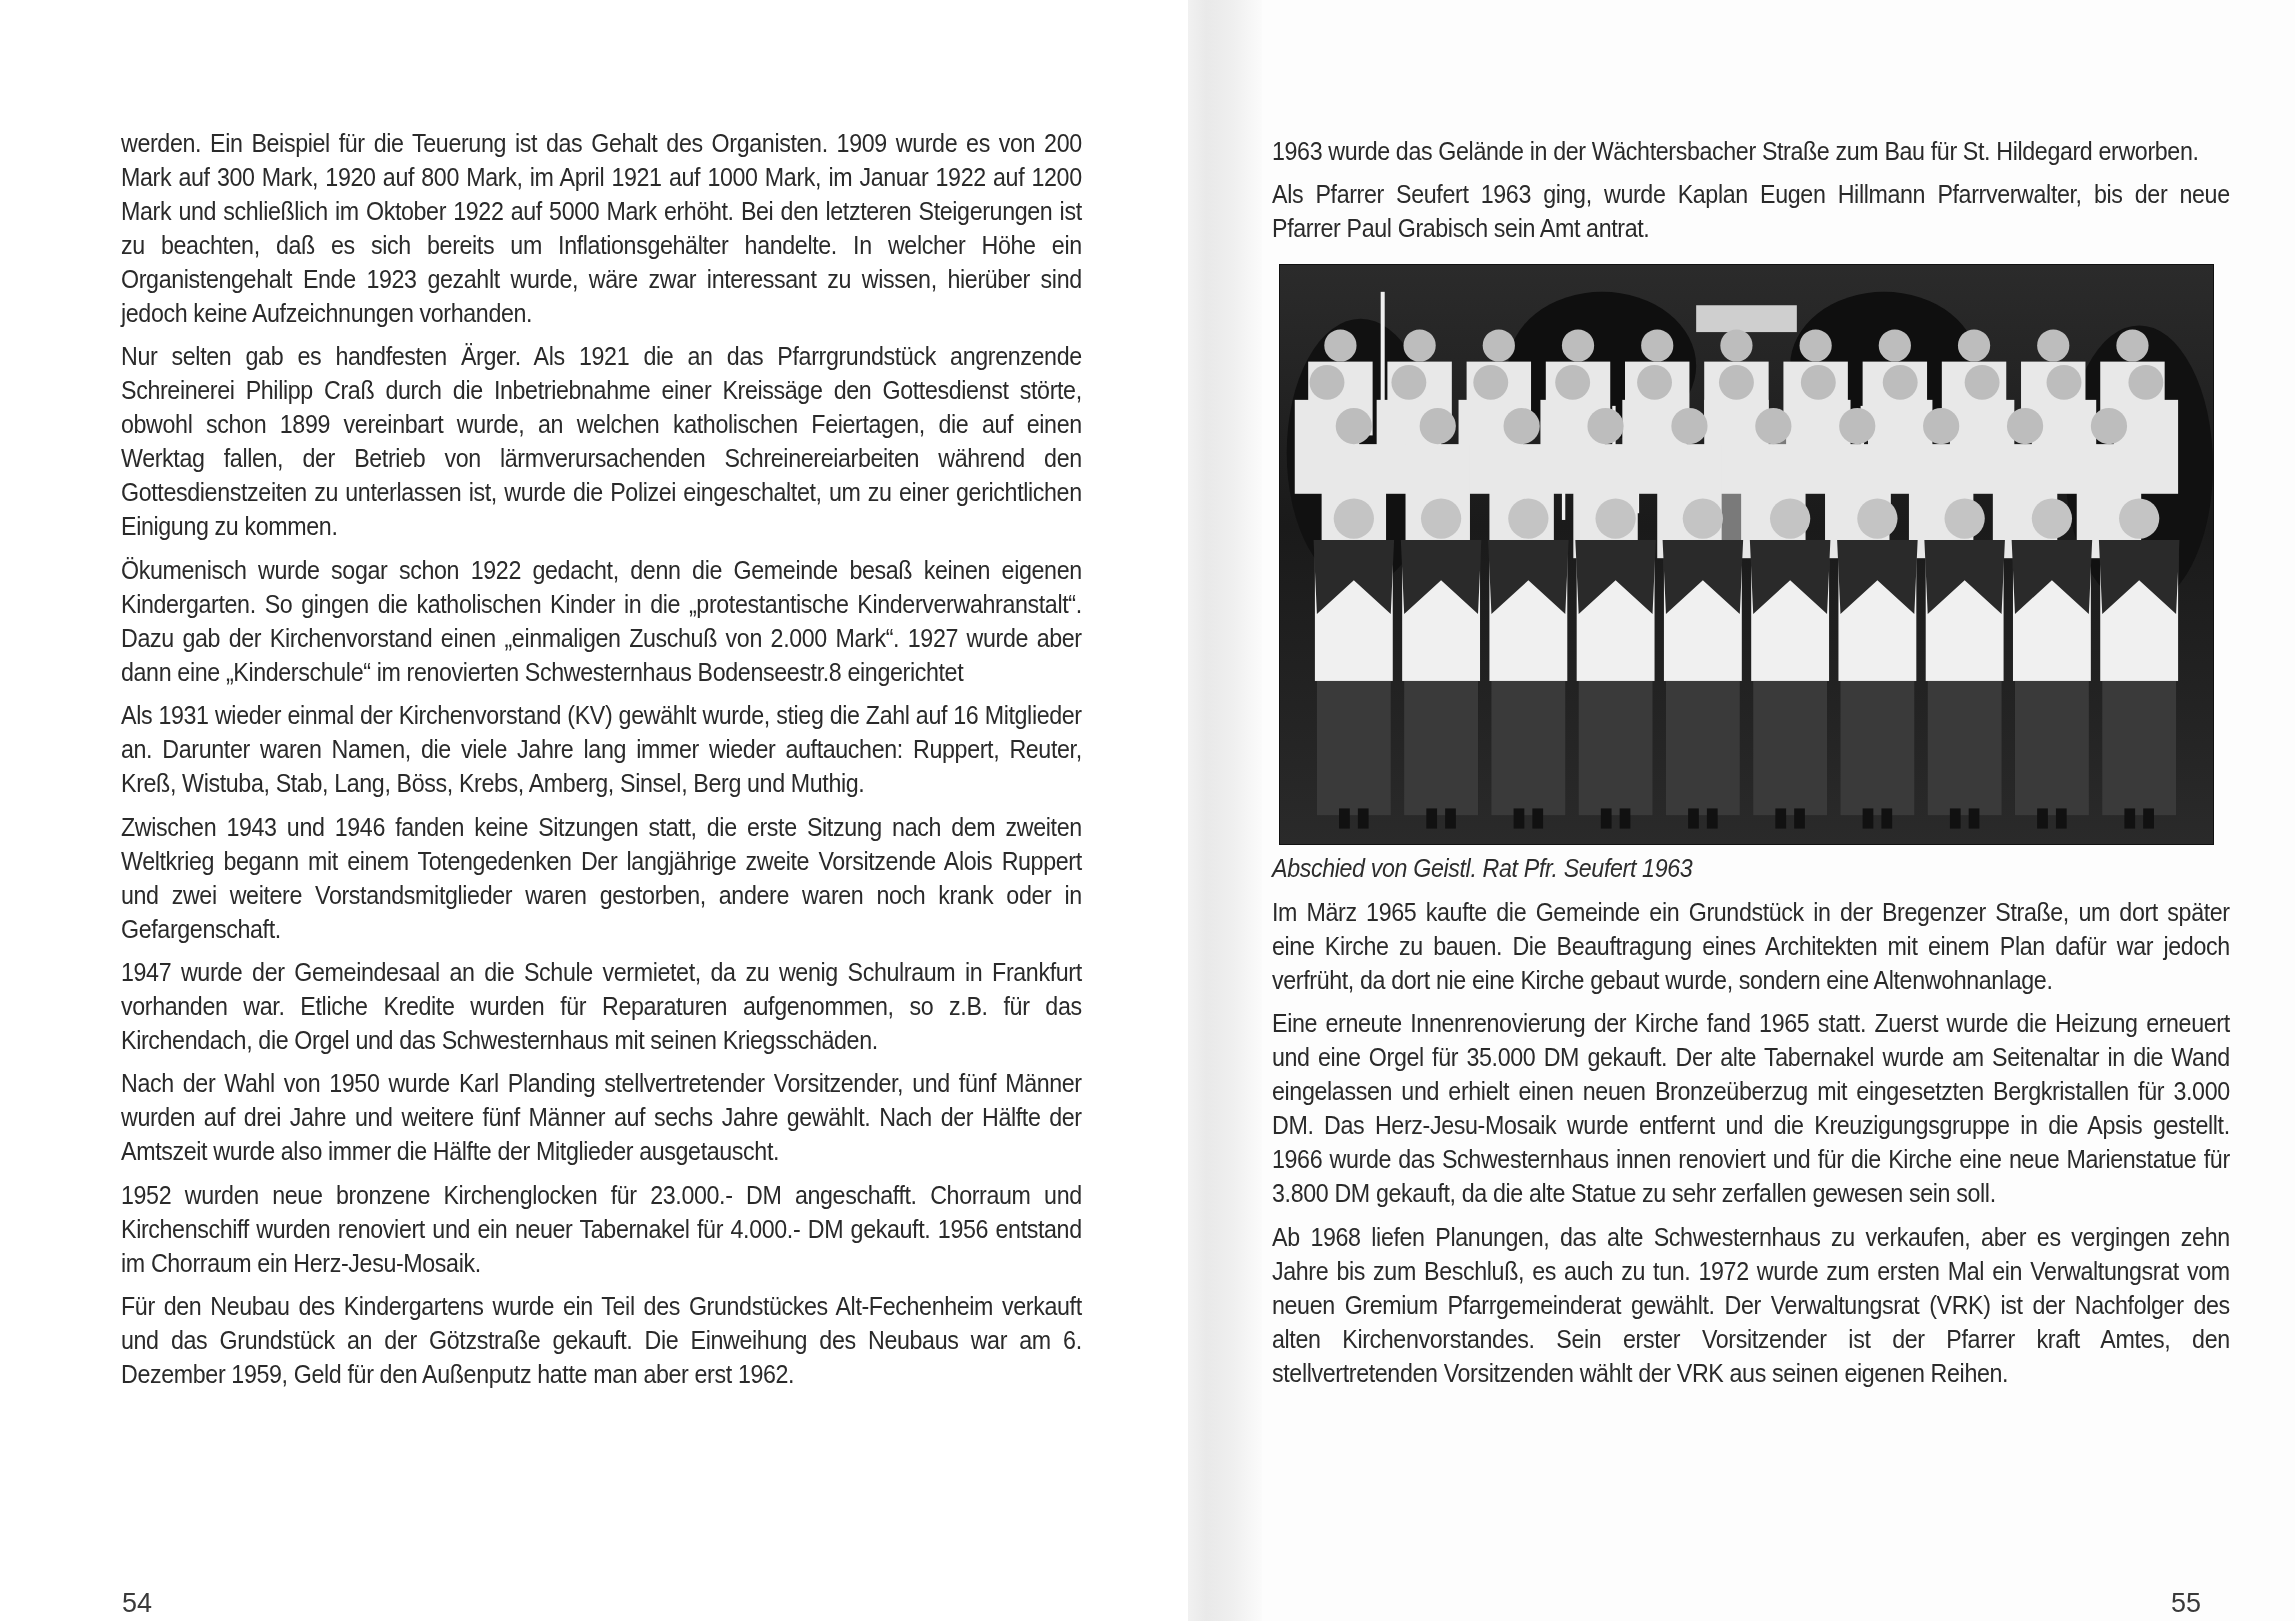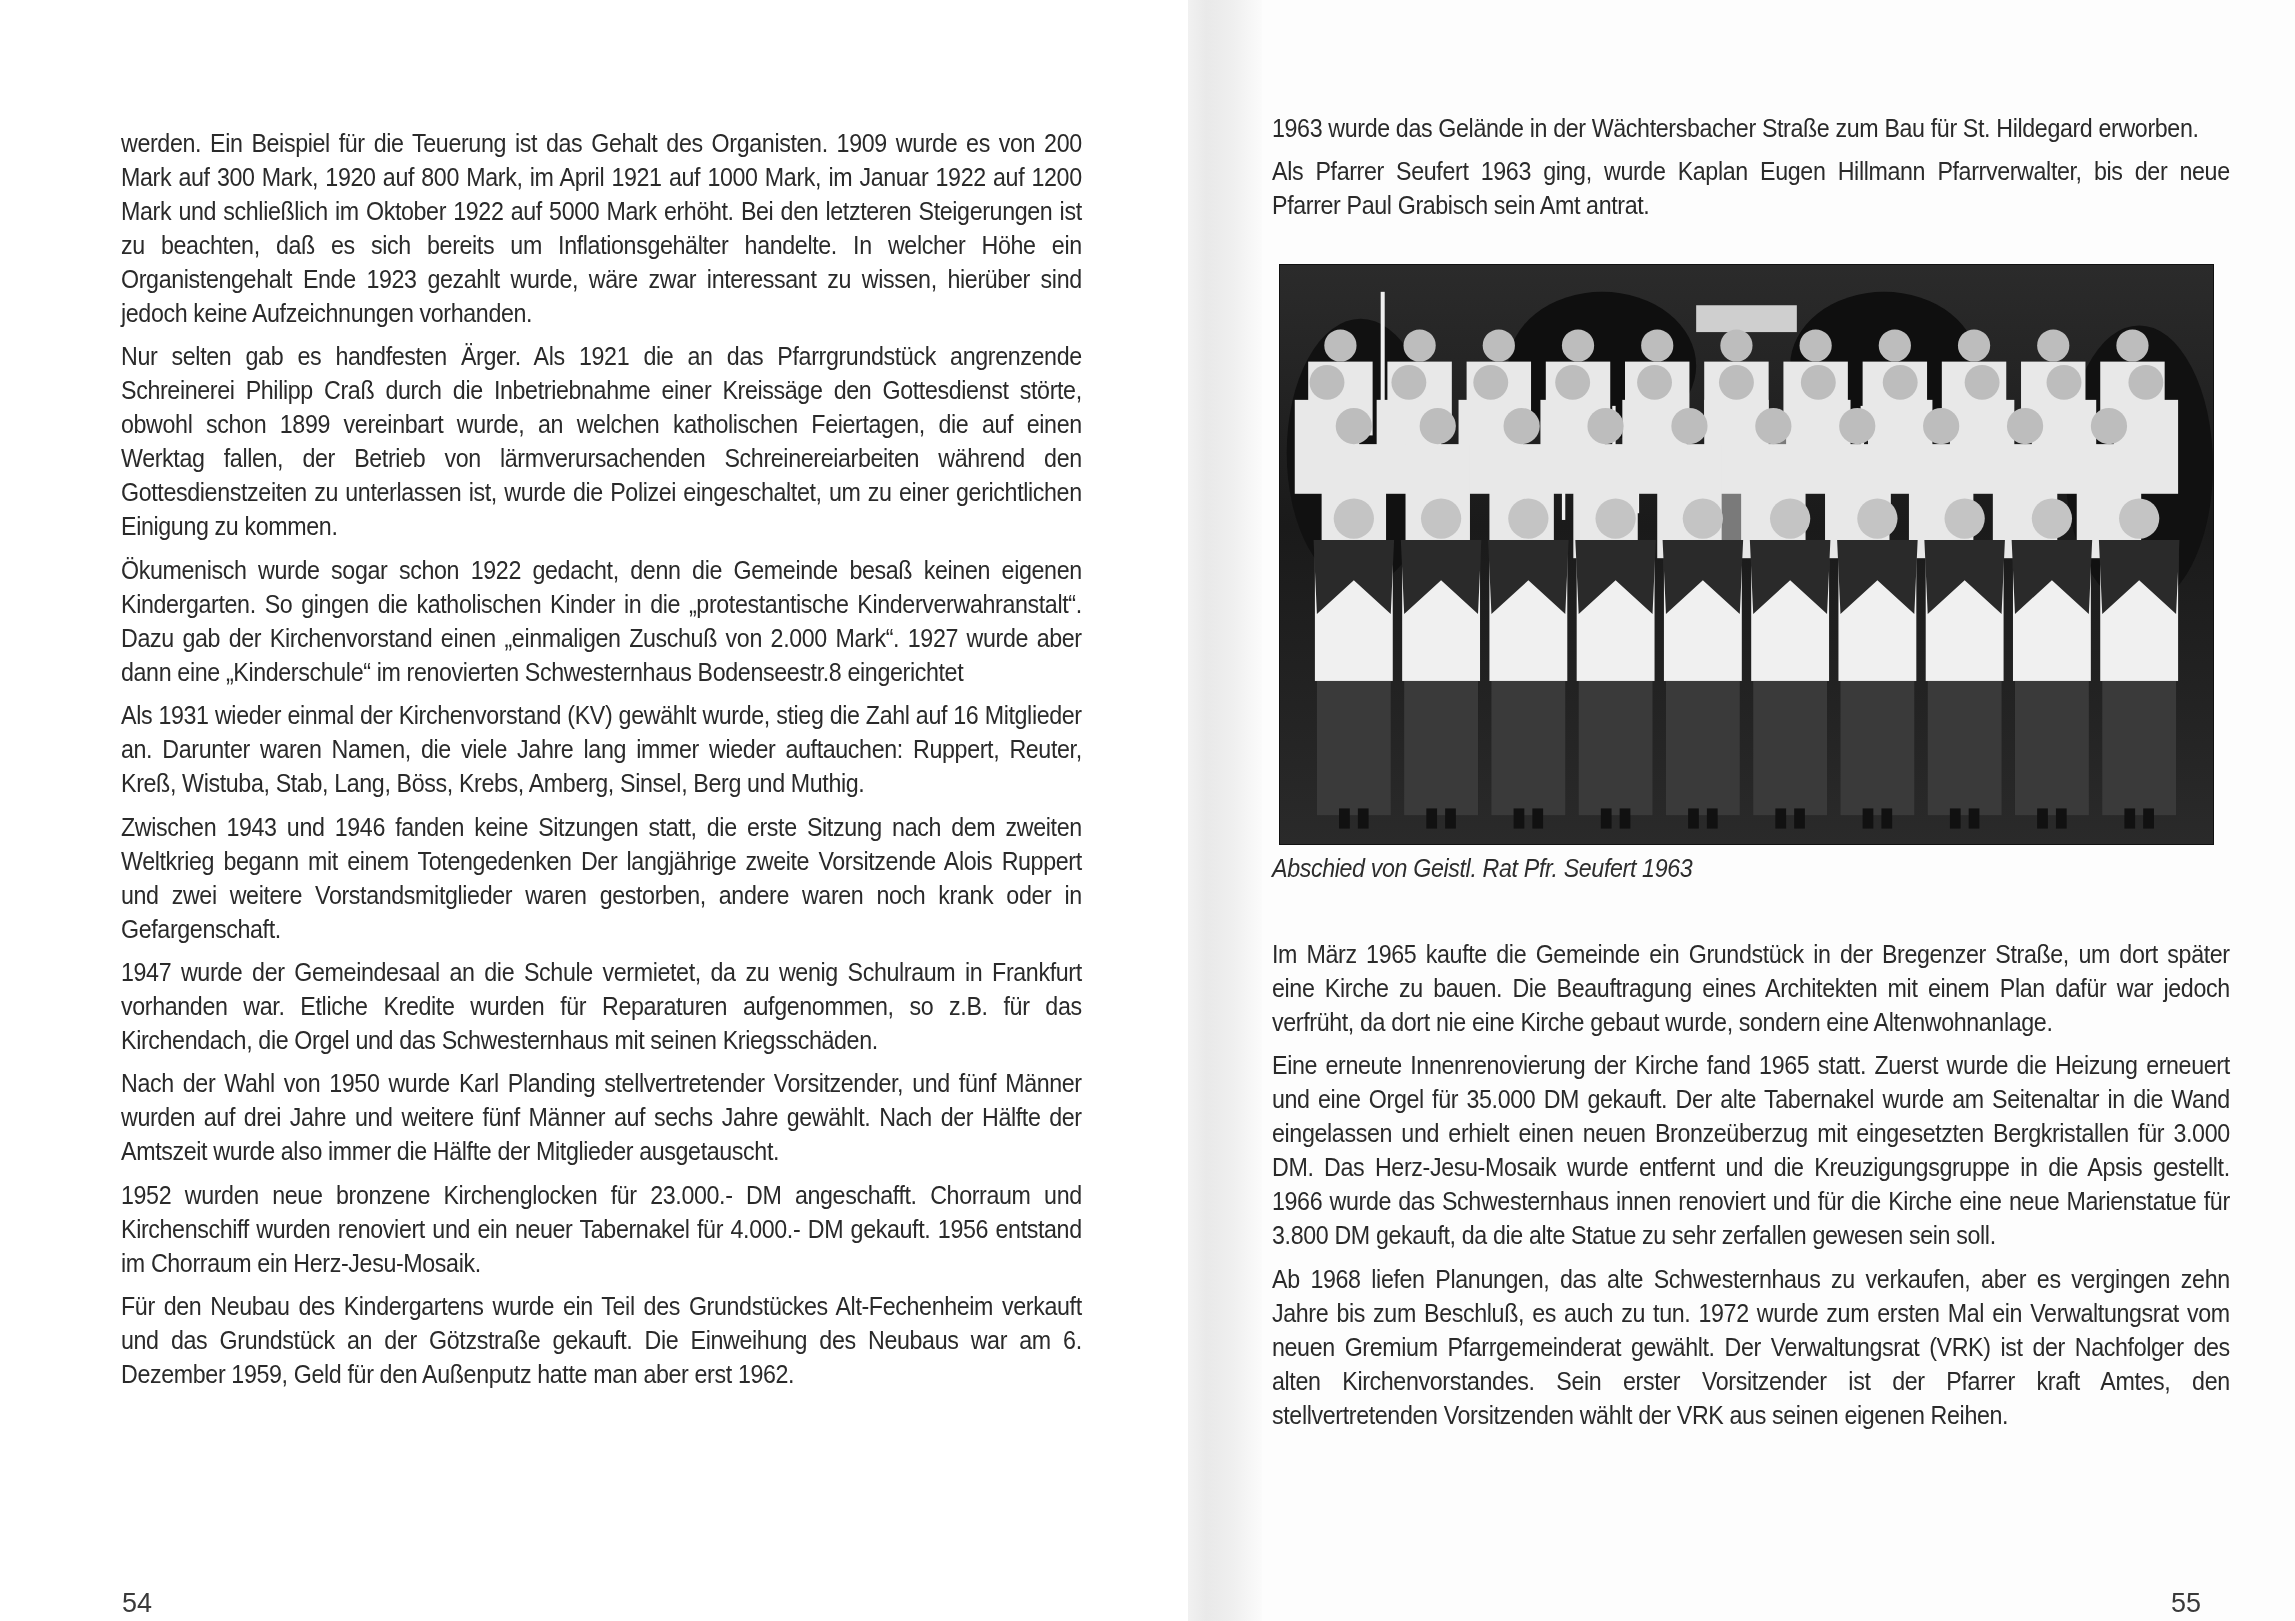--- a/index.html
+++ b/index.html
@@ -10,41 +10,41 @@
     }
     .page { position: absolute; top: 0; height: 1622px; }
     .page-left { left: 0; width: 1191px; background: #ffffff; }
     .page-right { left: 1191px; width: 1104px; background: #fdfdfd; }
     .gutter {
       position: absolute; top: 0; left: 1188px; width: 74px; height: 1622px;
       background: linear-gradient(to right, #f1f1f1 0%, #e9e9e9 25%, #efefef 60%, #fbfbfb 100%);
     }
     .col { position: absolute; margin-top: 27px; }
     .col-left { left: 121px; top: 99px; width: 961px; }
-    .col-right { left: 1272px; top: 84px; width: 958px; }
+    .col-right { left: 1272px; top: 107px; width: 958px; }
     .para {
       margin: 0 0 9.4px 0;
       font-size: 25px; line-height: 34px;
       text-align: justify; letter-spacing: -0.4px;
       transform: scaleX(0.93); transform-origin: left top; width: 107.5%;
       hyphens: manual;
     }
     .col-right .para { width: 107.5%; }
     .photo-wrap {
       position: absolute; left: 1279px; top: 264px; width: 933px; height: 579px;
       background: #1e1e1e; overflow: hidden;
       border: 1.3px solid #111;
     }
     .photo-wrap svg { width: 100%; height: 100%; display: block; }
     .caption {
       position: absolute; left: 1272px; top: 851px;
       font-style: italic; font-size: 25px; line-height: 34px; color: #2d2d2d;
       letter-spacing: -0.4px; transform: scaleX(0.93); transform-origin: left top;
     }
-    .col-right-2 { left: 1272px; top: 910px; width: 958px; }
+    .col-right-2 { left: 1272px; top: 868px; width: 958px; }
     .page-number {
       position: absolute; font-size: 27px; color: #3a3a3a; top: 1588px;
     }
     .pn-left { left: 122px; }
     .pn-right { left: 2171px; }
   </style>
 </head>
 <body>
 
 <div class="page page-left"></div>

